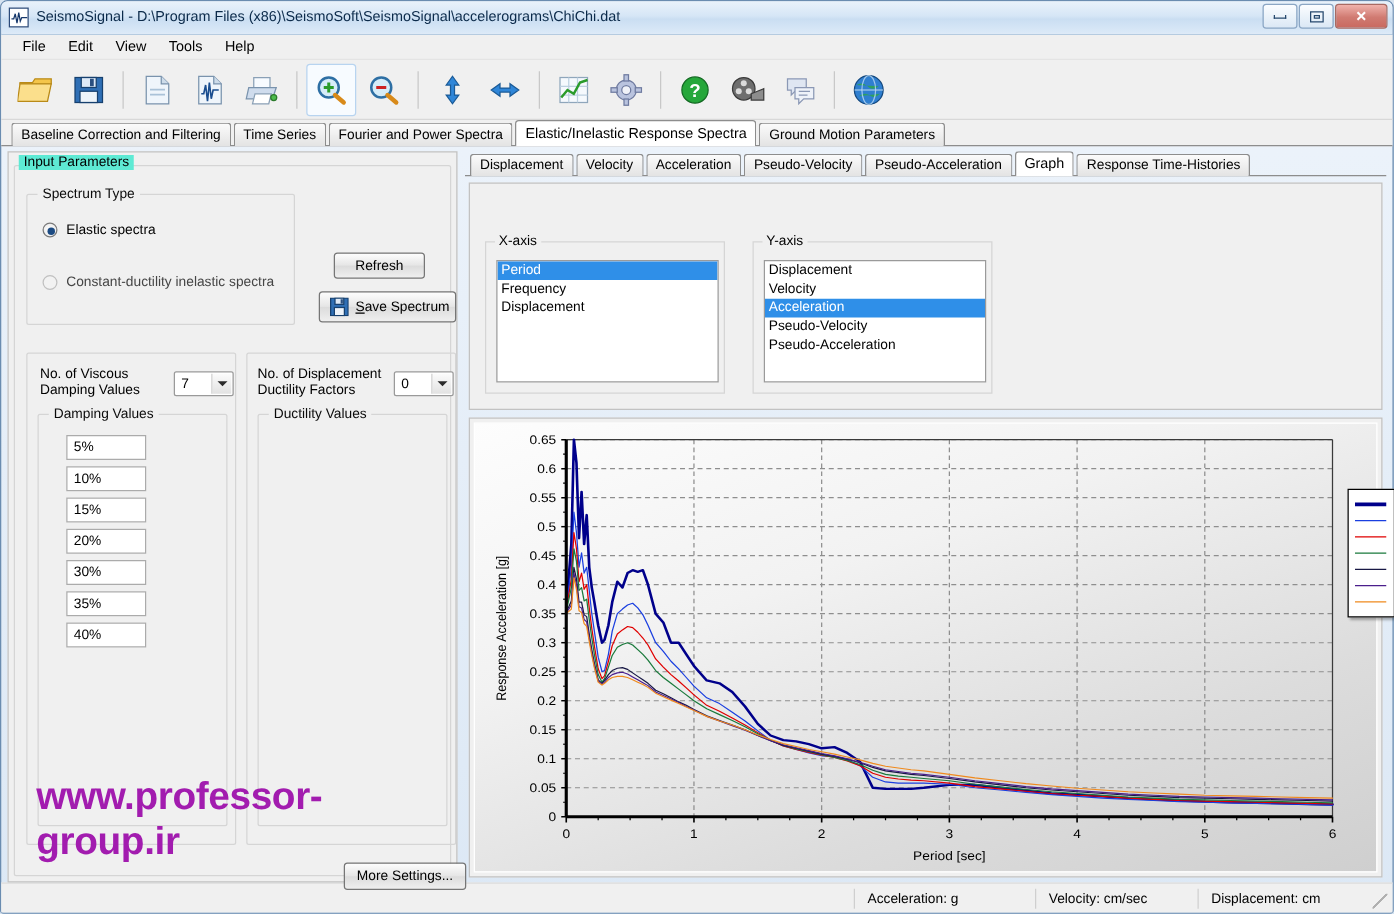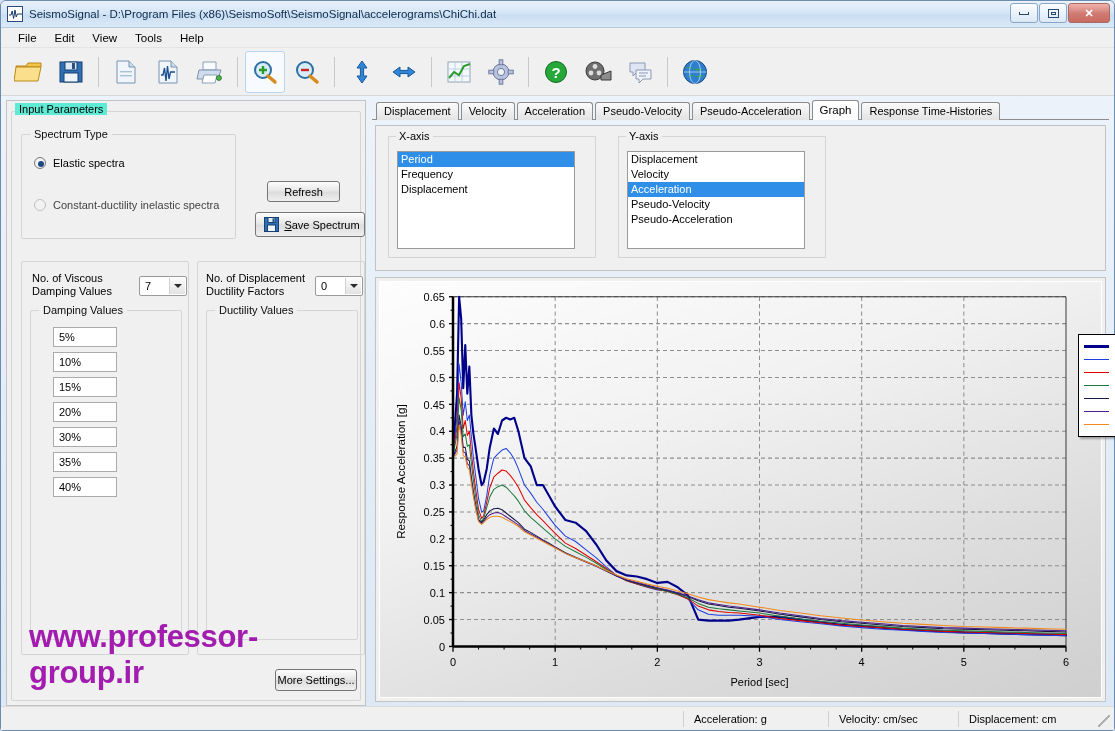--- a/index.html
+++ b/index.html
@@ -156,21 +156,21 @@
     height:18px; line-height:17px; padding:0 7px; font-size:11px;
     border:1px solid #8d8d8d; border-bottom:none; border-radius:3px 3px 0 0;
     background:linear-gradient(#fbfbfb,#e3e3e3); margin-right:2px; z-index:1; white-space:nowrap;
   }
   .stab.active { height:20px; line-height:19px; background:#fff; z-index:3; font-size:11.5px; }
 
   .axisbox {
     margin:5px 3px 0 3px; border:1px solid #c2c2c2; background:#f0f0f0;
     padding:10px 12px 12px 12px; display:flex; gap:22px;
   }
-  .axis-grp { position:relative; border:1px solid #d5d5d5; padding:14px 20px 8px 8px; }
+  .axis-grp { position:relative; border:1px solid #d5d5d5; padding:14px 4px 8px 8px;margin-top:36px; }
   .axis-grp .lbl { position:absolute; top:-7px; left:7px; background:#f0f0f0; padding:0 3px; font-size:11px; }
   .listbox { border:1px solid #9a9a9a; background:#fff; width:178px; height:98px; overflow:hidden; }
   .litem { font-size:11px; padding:1px 3px; line-height:13px; }
   .litem.sel { background:#2f8fe8; color:#fff; }
 
   .chartwrap {
     flex:1 1 auto; margin:6px 3px 4px 3px;
     border:1px solid #c2c2c2; background:#f0f0f0;
     display:flex; align-items:stretch; justify-content:stretch;
     min-height:0; position:relative; padding:3px;
@@ -367,20 +367,27 @@
       <svg width="28" height="28" viewBox="0 0 28 28">
         <circle cx="14" cy="14" r="11.5" fill="#2f7fd0" stroke="#15497e"></circle>
         <path d="M4,10 Q9,7 13,11 Q17,15 22,11" fill="#2fa64c" opacity="0.85"></path>
         <path d="M6,19 Q11,15 16,19 Q19,21 23,17" fill="#2fa64c" opacity="0.85"></path>
         <ellipse cx="14" cy="14" rx="5.5" ry="11.5" fill="none" stroke="#bcd9f2" opacity="0.8"></ellipse>
         <path d="M2.6,14 L25.4,14" stroke="#bcd9f2" opacity="0.8"></path>
       </svg>
     </div>
   </div>
 
+  <div class="maintabs">
+    <div class="mtab">Baseline Correction and Filtering</div>
+    <div class="mtab">Time Series</div>
+    <div class="mtab">Fourier and Power Spectra</div>
+    <div class="mtab active">Elastic/Inelastic Response Spectra</div>
+    <div class="mtab">Ground Motion Parameters</div>
+  </div>
 
   <div class="content">
 
     <div class="leftpanel">
       <div class="panel-border"></div>
       <div class="panel-title" style="background:#5eead4;padding:0 4px;z-index:2;">Input Parameters</div>
 
       <div class="grp" style="left:14px; top:33px; width:215px; height:105px;">
         <div class="grp-title">Spectrum Type</div>
         <div class="radio-row" style="position:absolute; left:12px; top:22px;">
@@ -447,21 +454,21 @@
           <span class="arrowbox">
               <span class="caret"></span>
             </span>
         </div>
         <div class="grp" style="left:8px; top:48px; width:152px; height:330px;">
           <div class="grp-title">Ductility Values</div>
           <div id="ductility-fields" style="position:absolute; left:22px; top:16px;"></div>
         </div>
       </div>
 
-      <div class="btn" style="position:absolute; left:268px; top:568px; width:82px; height:22px;">
+      <div class="btn" style="position:absolute; left:268px; top:568px; width:98px; height:22px;">
         <span>More Settings...</span>
       </div>
 
       <div class="watermark">www.professor-group.ir</div>
     </div>
 
     <div class="rightpanel">
 
       <div class="subtabs">
         <div class="stab">Displacement</div>

